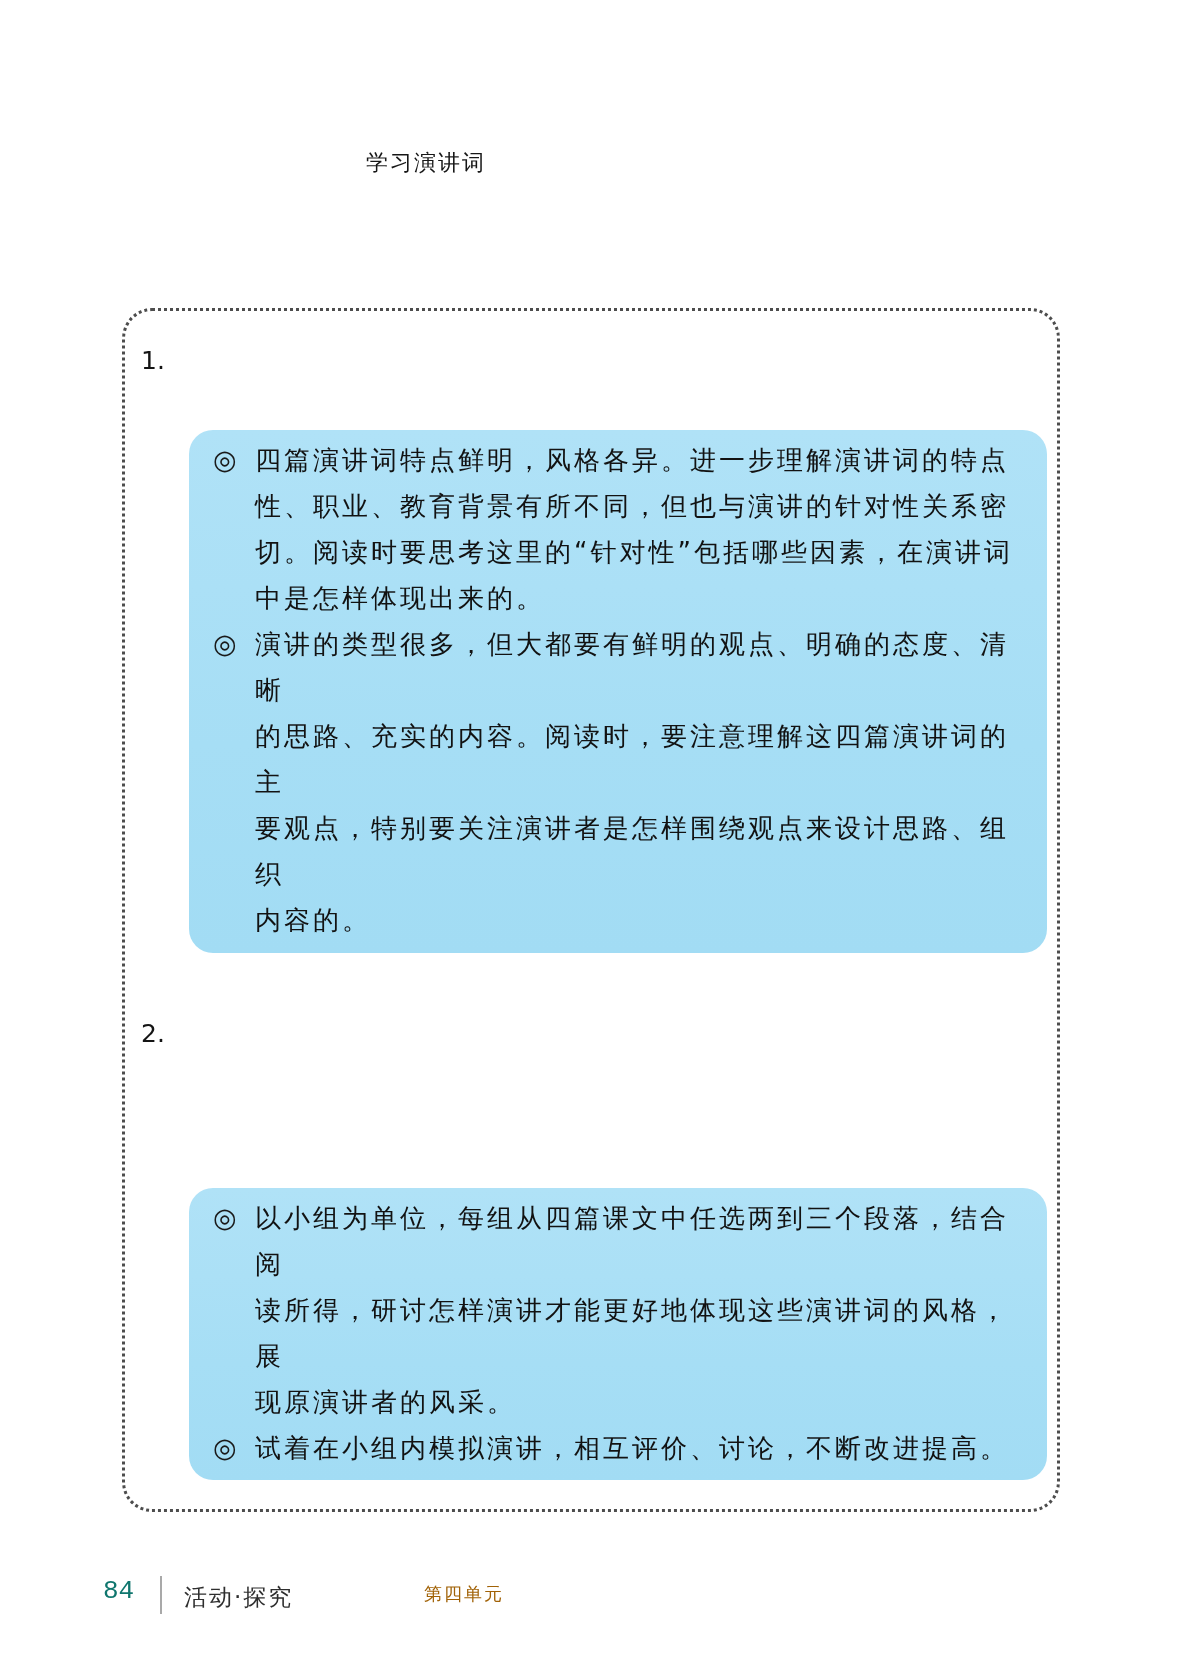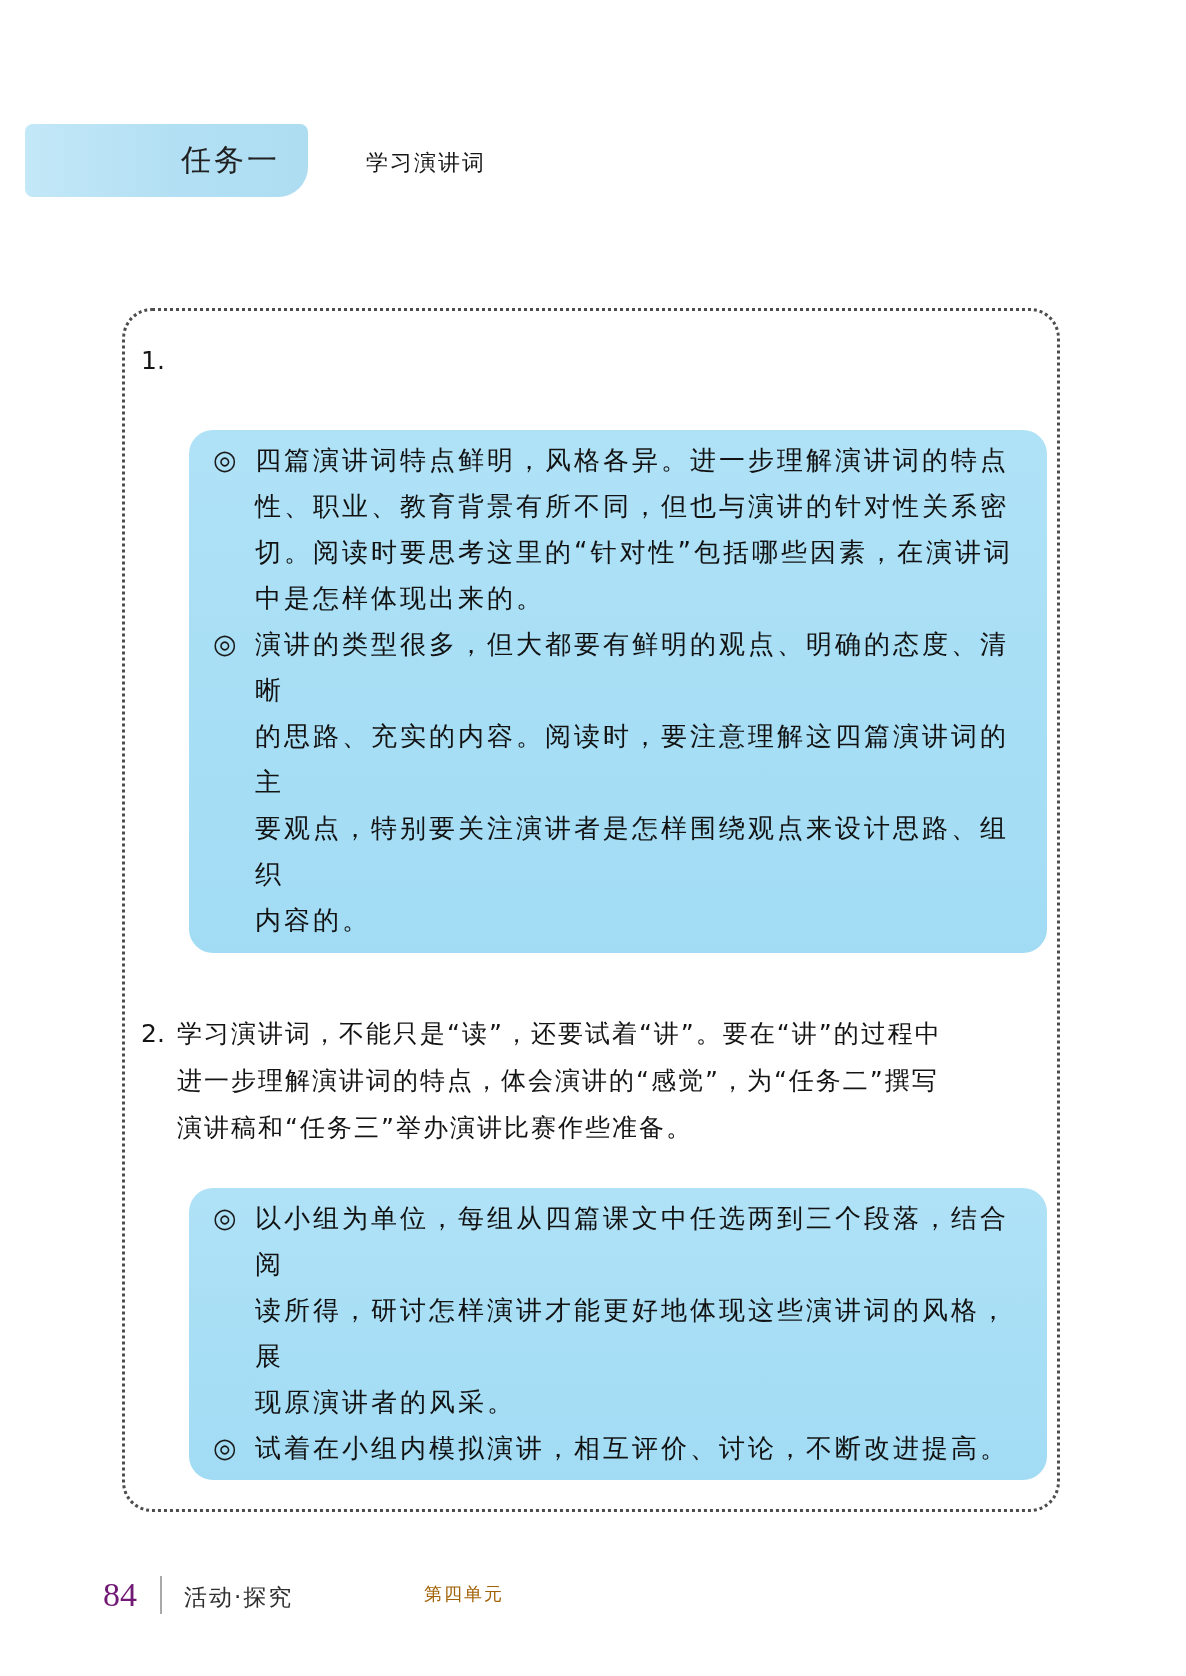--- a/index.html
+++ b/index.html
@@ -61,44 +61,41 @@
   }
   .hint .marker{
     width:42px;flex:0 0 42px;
     font-size:27px;letter-spacing:0;color:#1a1a1a;
   }
   .hint .hint-text{white-space:pre-line;flex:1;}
   
   .footer{position:absolute;left:0;top:1574px;width:100%;height:50px;}
   .footer .page-number{
     position:absolute;left:103px;top:2px;
-    font-family:Liberation Serif, serif;
-    font-size:34px;color:#701a75;
+    font-family:Liberation Mono, monospace;
+    font-size:26px;color:#0f766e;
   }
   .footer .footer-divider{
     position:absolute;left:160px;top:2px;
     width:2px;height:38px;background:#a9a9a9;
   }
   .footer .series-label{
     position:absolute;left:184px;top:8px;
     font-size:23px;letter-spacing:2px;color:#2e2e2e;text-align:center;
   }
   .footer .unit-label{
     position:absolute;left:424px;top:8px;
     font-size:18px;letter-spacing:2px;color:#a16207;
   }
 </style>
 </head>
 <body>
 
 <div class="page">
 
-  <div class="task-badge">
-    <span>任务一</span>
-  </div>
   <div class="page-title">学习演讲词</div>
 
   <div class="dotted-box">
 
     <div class="item item-1">
       <span class="num">1.</span>
     </div>
 
     <div class="hint-box hint-box-1">
       <div class="hint">
@@ -118,23 +115,20 @@
       <div class="hint">
         <span class="marker">◎</span>
         <span class="hint-text">为了增强演讲的感染力、说服力，演讲者往往会借助一些语言
 技巧。仔细品味四篇演讲词的语言，说说演讲者是如何借助语
 言技巧吸引听众、引起共鸣的。</span>
       </div>
     </div>
 
     <div class="item item-2">
       <span class="num">2.</span>
-      <span class="item-text">学习演讲词，不能只是“读”，还要试着“讲”。要在“讲”的过程中
-进一步理解演讲词的特点，体会演讲的“感觉”，为“任务二”撰写
-演讲稿和“任务三”举办演讲比赛作些准备。</span>
     </div>
 
     <div class="hint-box hint-box-2">
       <div class="hint">
         <span class="marker">◎</span>
         <span class="hint-text">以小组为单位，每组从四篇课文中任选两到三个段落，结合阅
 读所得，研讨怎样演讲才能更好地体现这些演讲词的风格，展
 现原演讲者的风采。</span>
       </div>
       <div class="hint">

